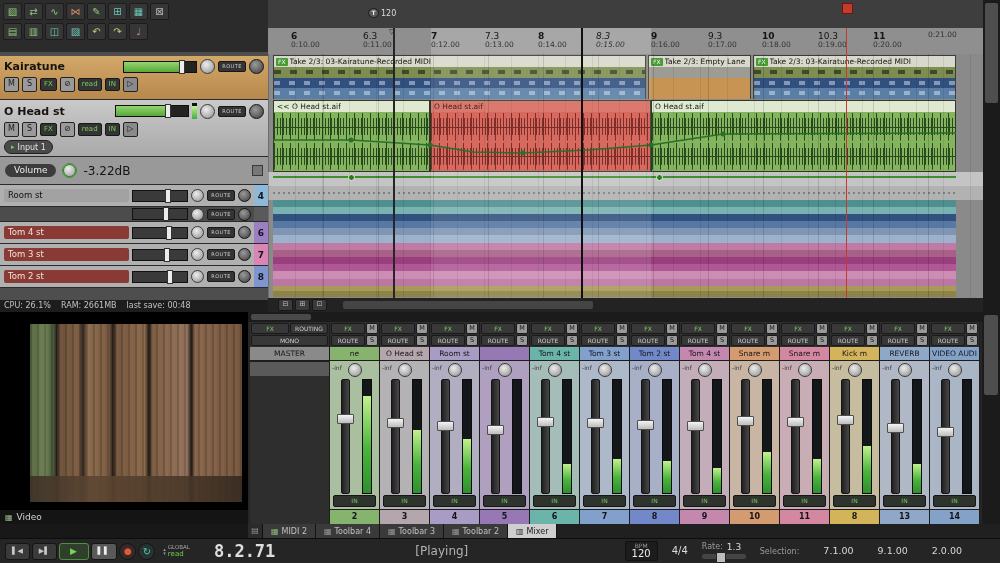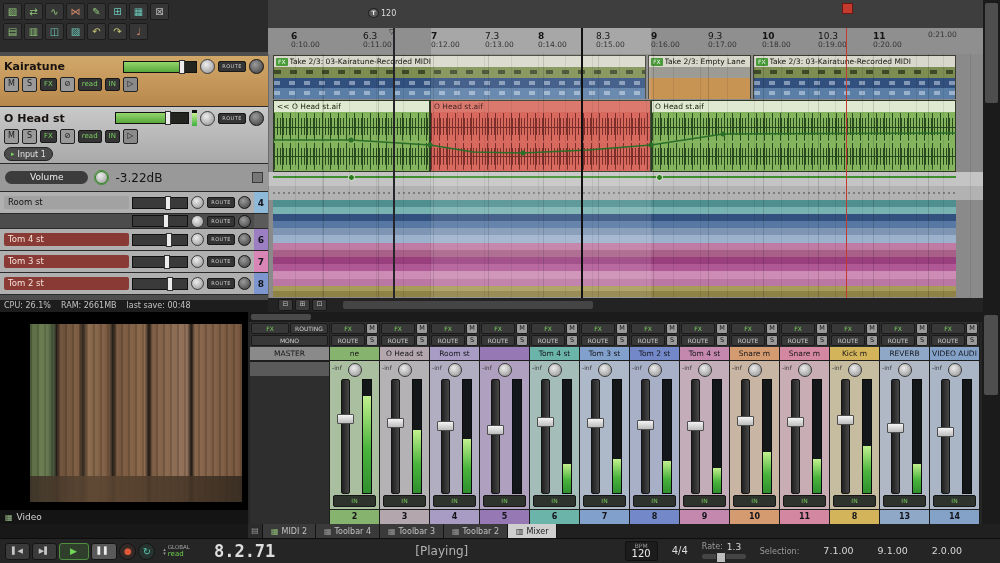--- a/index.html
+++ b/index.html
@@ -7,21 +7,21 @@
        font-family:"DejaVu Sans",sans-serif;color:#ddd}
   
   #toolbar{position:absolute;left:0;top:0;width:268px;height:52px;background:#2b2b2b;border-bottom:1px solid #1a1a1a}
   .ticonrow{display:flex;gap:2px;padding:3px 0 0 3px}
   .ticon{width:17px;height:15px;background:#363636;border:1px solid #1c1c1c;border-radius:2px;
          font-size:10px;line-height:15px;text-align:center;cursor:default}
   
   #tcp{position:absolute;left:0;top:52px;width:268px;height:248px;background:#4e4e4e;padding-top:4px;box-sizing:border-box}
   .trk{border-bottom:1px solid #2a2a2a;box-sizing:border-box}
   .trk.big{padding:3px 4px}
-  .kair{height:51px;background:linear-gradient(#d2a869,#b8884c)}
+  .kair{height:44px;background:linear-gradient(#d2a869,#b8884c)}
   .ohead{height:57px;background:linear-gradient(#c9c9c9,#a9a9a9)}
   .trow{display:flex;align-items:center;gap:3px;margin-bottom:3px}
   .tname{flex:1;font-size:11px;font-weight:700;color:#171310;white-space:nowrap;overflow:hidden}
   .hfader{position:relative;width:72px;height:10px;background:#23231f;border:1px solid #111}
   .hfill{position:absolute;left:0;top:0;bottom:0;background:linear-gradient(#93d66c,#58a83c)}
   .hhandle{position:absolute;top:-2px;bottom:-2px;width:4px;background:#ececec;border:1px solid #333}
   .hfader.smf{width:54px;background:#3a3a3a}
   .vmeter{width:5px;height:16px;background:#101010;position:relative}
   .vmeter i{position:absolute;left:0;right:0;bottom:0;height:82%;background:linear-gradient(#c8f090,#3fae3f)}
   .knob{width:13px;height:13px;border-radius:50%;border:1px solid #3c3c3c;flex:none;
@@ -35,21 +35,21 @@
   .sqb{width:13px;height:13px;background:#9a9a9a;border:1px solid #222;border-radius:2px;color:#1a1a1a;
        font-size:8px;line-height:12px;text-align:center;flex:none}
   .sqb.mon{background:#8a8a8a}
   .rec{width:13px;height:13px;border-radius:50%;border:1px solid #151515;flex:none;
        background:radial-gradient(circle at 40% 35%,#9a9a9a,#3c3c3c)}
   .rec.smr{width:11px;height:11px}
   .inputchip{display:inline-flex;align-items:center;gap:3px;background:#4a4a4a;border:1px solid #222;
         border-radius:7px;height:12px;padding:0 6px;font-size:8px;color:#e2e2e2}
   .inputchip b{color:#79cf5f;font-size:7px;font-weight:400}
   .envlane{height:28px;background:#999;border-bottom:1px solid #2a2a2a;display:flex;align-items:center;gap:6px;padding:0 5px;box-sizing:border-box}
-  .envchip{background:#3c3c3c;border-radius:7px;color:#ececec;font-size:9px;line-height:13px;padding:0 25px}
+  .envchip{background:#3c3c3c;border-radius:7px;color:#ececec;font-size:9px;line-height:13px;padding:0 9px}
   .envval{font-size:12px;color:#141414}
   .envbtn{width:9px;height:9px;background:#777;border:1px solid #3a3a3a;margin-left:auto}
   .trk.sm{display:flex;align-items:center;gap:3px;padding:0 0 0 4px}
   .smchip{flex:1;height:13px;font-size:8.5px;line-height:13px;padding:0 4px;border-radius:2px;
           white-space:nowrap;overflow:hidden}
   .badge{width:14px;align-self:stretch;font-size:9px;font-weight:700;color:#14141a;text-align:center;
          display:flex;align-items:center;justify-content:center}
   #statusline{position:absolute;left:0;top:300px;width:268px;height:12px;background:#1d1d1d;color:#c2c2c2;
          font-size:8px;line-height:12px;display:flex;gap:10px;padding-left:4px;box-sizing:border-box}
   
@@ -397,21 +397,21 @@
           <div class="rmark" style="left: 217px;">
             <span class="rbar" style="font-weight: 400;">7.3</span>
             <span class="rtime">0:13.00</span>
           </div>
 
           <div class="rmark" style="left: 270px;">
             <span class="rbar" style="font-weight: 700;">8</span>
             <span class="rtime">0:14.00</span>
           </div>
 
-          <div class="rmark" style="left: 328px;">
+          <div class="rmark" style="left: 328px; font-style: italic;">
             <span class="rbar" style="font-weight: 400;">8.3</span>
             <span class="rtime">0:15.00</span>
           </div>
 
           <div class="rmark" style="left: 383px;">
             <span class="rbar" style="font-weight: 700;">9</span>
             <span class="rtime">0:16.00</span>
           </div>
 
           <div class="rmark" style="left: 440px;">

